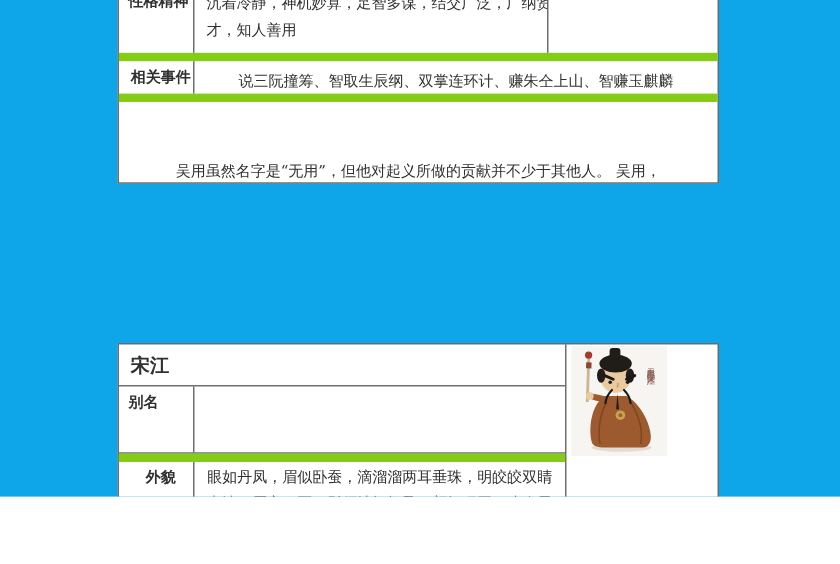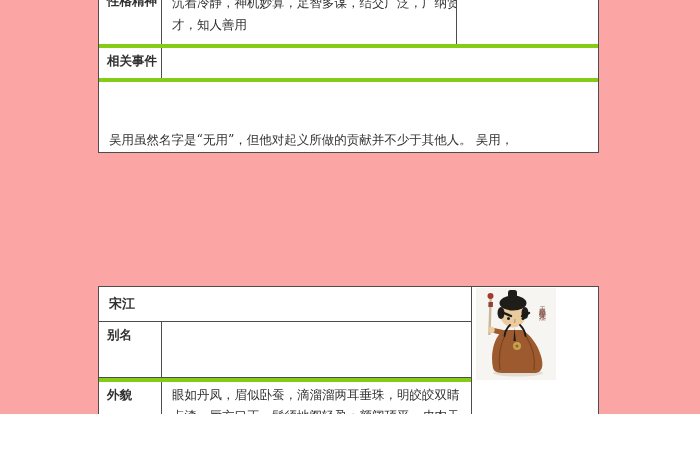--- a/index.html
+++ b/index.html
@@ -1,45 +1,45 @@
 <!DOCTYPE html>
 <html><head>
 <meta charset="utf-8">
 <style>
   html,body{margin:0;padding:0;background:#ffffff;}
   .canvas{
     position:relative;width:700px;height:414px;overflow:hidden;
-    background:#fca5a5;color:#303030;
+    background:#0ea5e9;color:#303030;
     font-family:"DejaVu Serif","Liberation Serif",serif;
     font-size:12.5px;
   }
   .tbl{position:absolute;border:1px solid #4d4d4d;box-sizing:border-box;background:#fff;}
   .tbl-top{left:98px;top:-13px;width:501px;}
   .tbl-bottom{left:98px;top:286px;width:501px;height:200px;display:flex;}
   .row{display:flex;box-sizing:border-box;}
-  .row + .row{border-top:4px solid #84cc16;}
+  .row + .row{border-top:7px solid #84cc16;text-align:center;}
   .cell-label{
     width:63px;flex:none;border-right:1px solid #4d4d4d;
     padding:5px 0 0 8px;font-weight:bold;box-sizing:border-box;
   }
   .cell-text{
     padding:4px 10px 0 10px;box-sizing:border-box;
     line-height:22px;white-space:pre;overflow:hidden;
   }
   .r1{height:56px;}
   .r1 .cell-text{flex:none;width:295px;border-right:1px solid #4d4d4d;}
   .r1 .img-spacer{flex:1;}
   .r2{height:34px;}
   .r2 .cell-text{flex:1;padding-top:6px;}
   .r3{height:74px;}
   .r3 .cell-text{flex:1;padding-top:5px;margin-top:42px;}
   .bt-main{width:373px;flex:none;border-right:1px solid #4d4d4d;box-sizing:border-box;}
   .bt-header{
     height:35px;border-bottom:1px solid #4d4d4d;box-sizing:border-box;
-    padding:8px 0 0 10px;font-weight:bold;font-size:13px;
+    padding:8px 0 0 10px;font-weight:bold;font-size:16px;
   }
   .bt-alias{height:56px;border-bottom:1px solid #4d4d4d;}
   .bt-alias .cell-text{flex:1;line-height:21px;}
   .bt-look{height:110px;border-bottom:none;}
   .bt-look .cell-text{flex:1;line-height:21px;padding-top:2px;}
   .bt-imgcol{flex:1;position:relative;}
   .portrait{position:absolute;left:4px;top:1px;}
   .v-caption{
     font-size:7px;letter-spacing:1px;fill:#7d4a3f;opacity:.85;
     font-family:"DejaVu Serif","Liberation Serif",serif;
@@ -52,20 +52,21 @@
 
   <div class="tbl tbl-top">
     <div class="row r1">
       <div class="cell-label">性格精神</div>
       <div class="cell-text">沉着冷静，神机妙算，足智多谋，结交广泛，广纳贤
 才，知人善用</div>
       <div class="img-spacer"></div>
     </div>
     <div class="row r2">
       <div class="cell-label">相关事件</div>
+      <div class="cell-text">说三阮撞筹、智取生辰纲、双掌连环计、赚朱仝上山、智赚玉麒麟</div>
     </div>
     <div class="row r3">
       <div class="cell-text">吴用虽然名字是“无用”，但他对起义所做的贡献并不少于其他人。 吴用，
 绰号是智多星。他机敏，聪明，曾读过很多书，他的武器是两条铜链。吴用他
 一生屡出奇谋，屡建战功。可用四个字形容：功不可没。</div>
     </div>
   </div>
 
   <div class="tbl tbl-bottom">
     <div class="bt-main">

